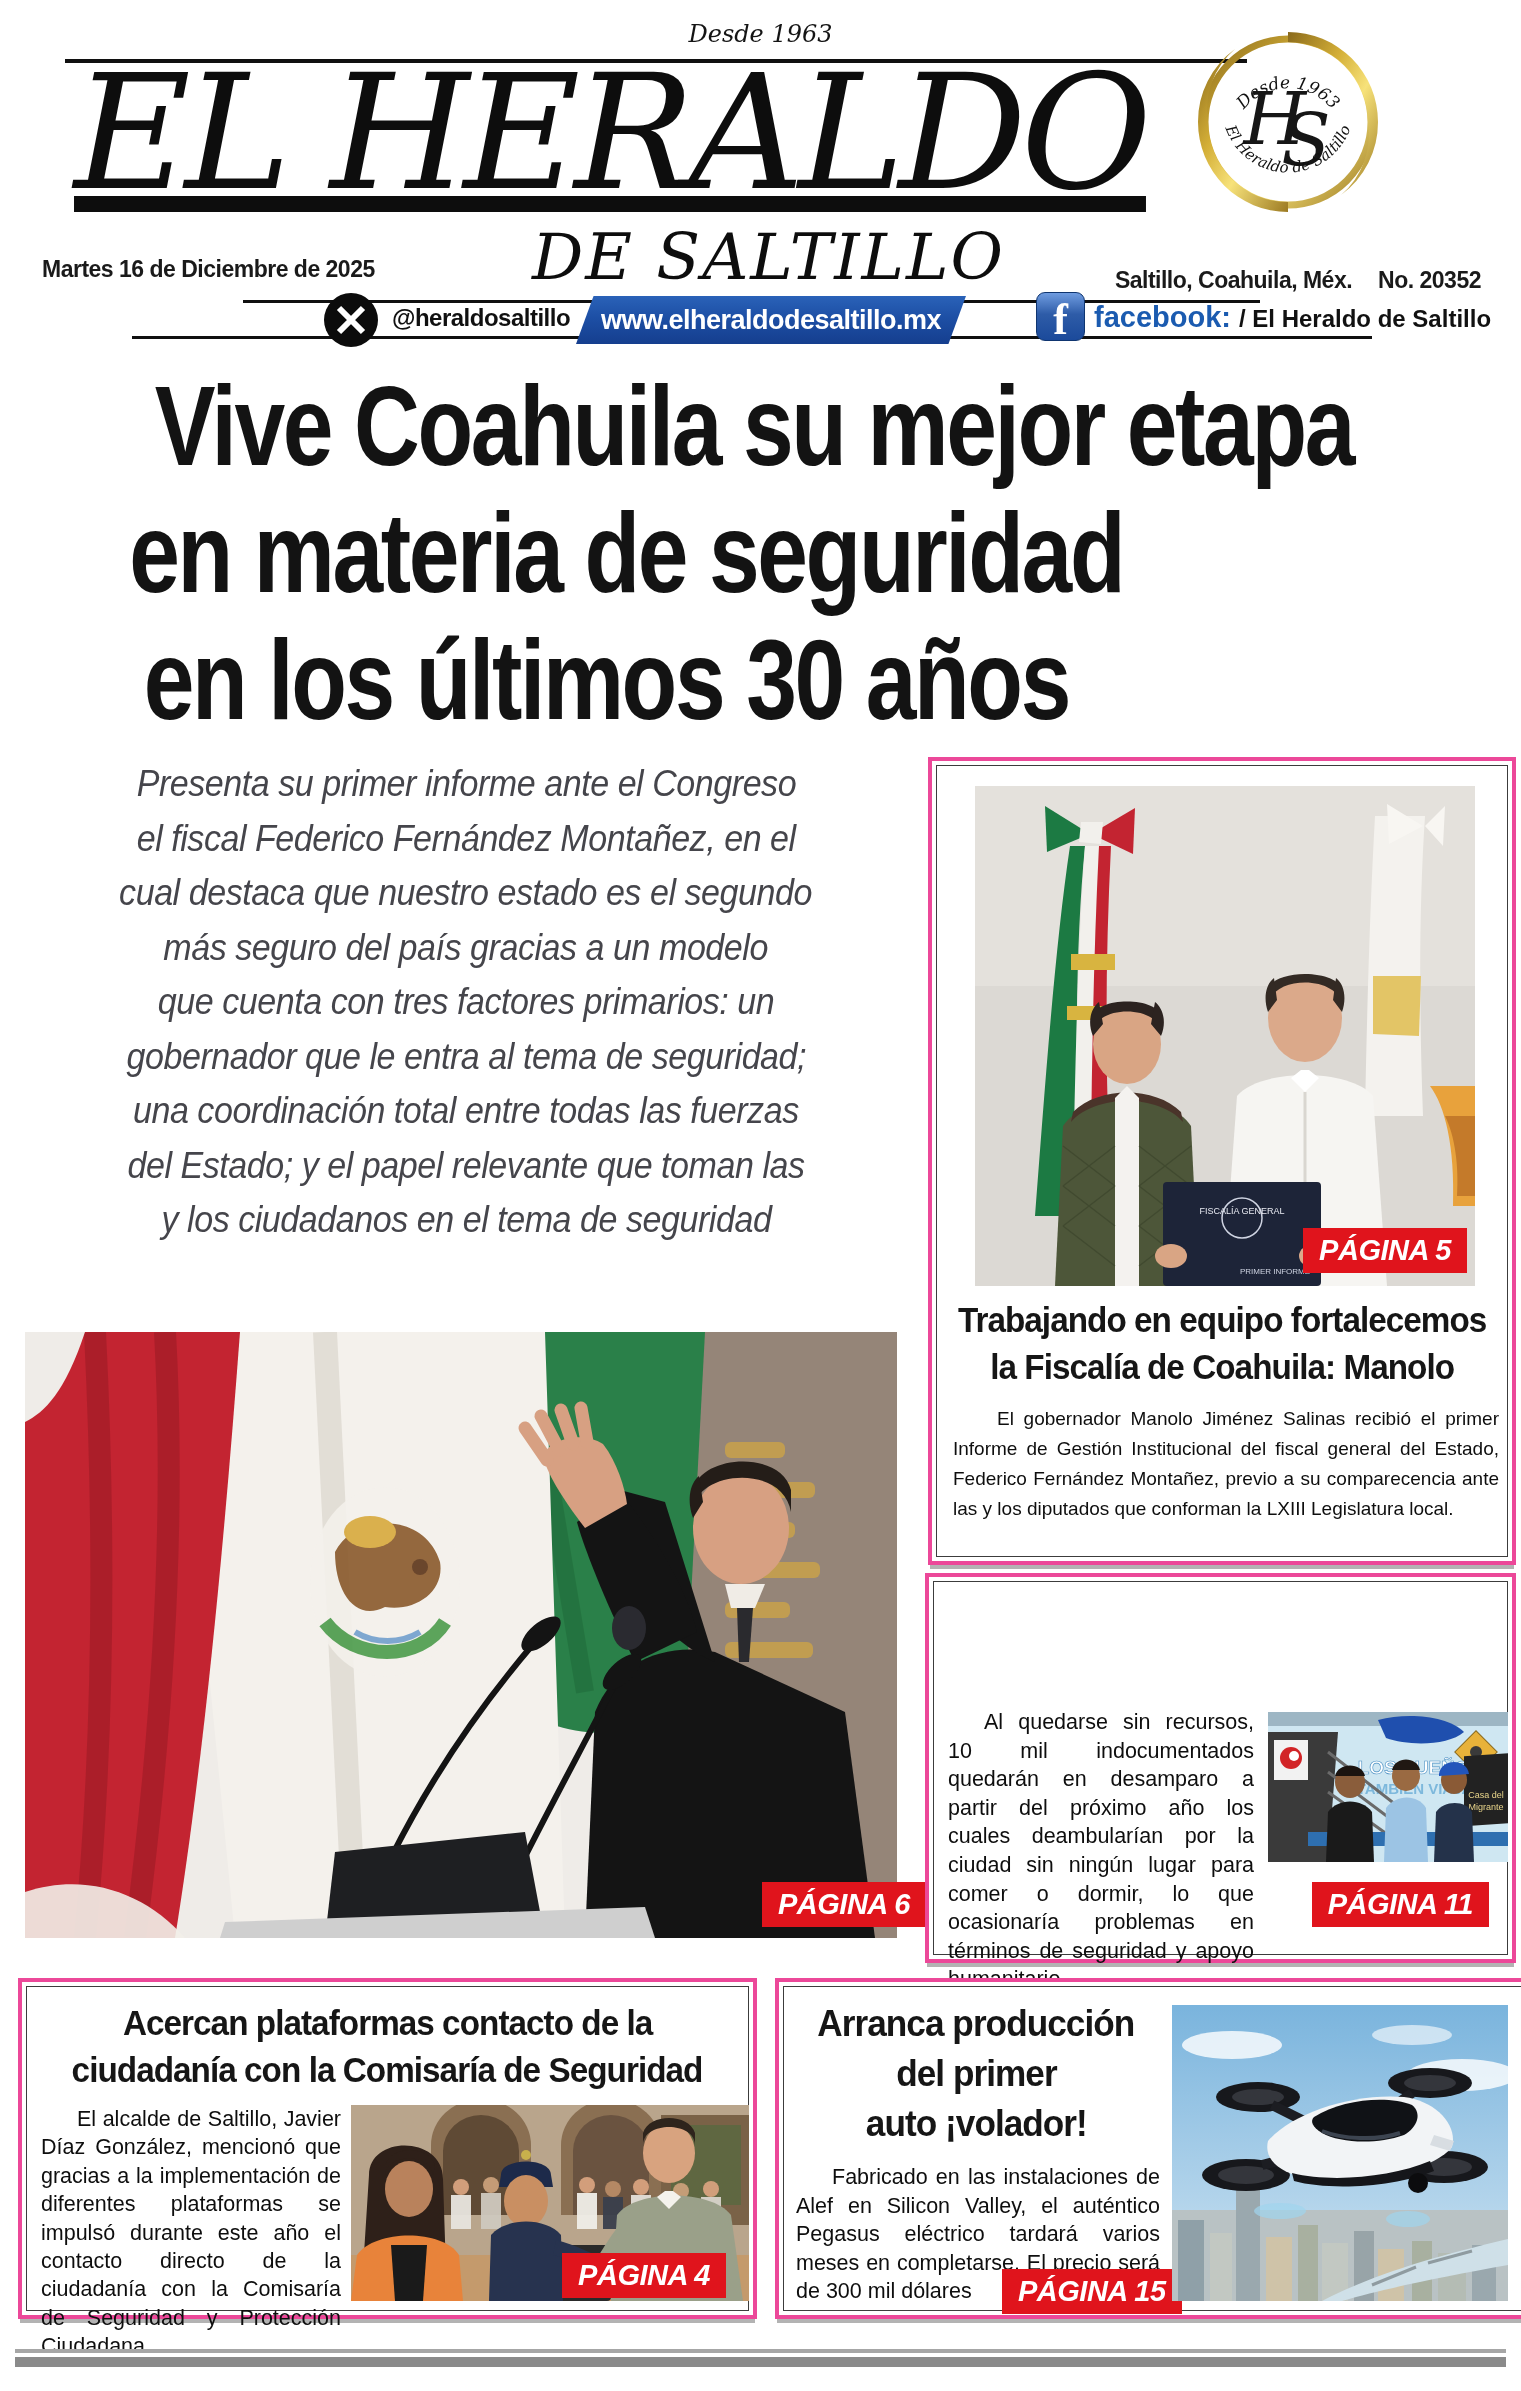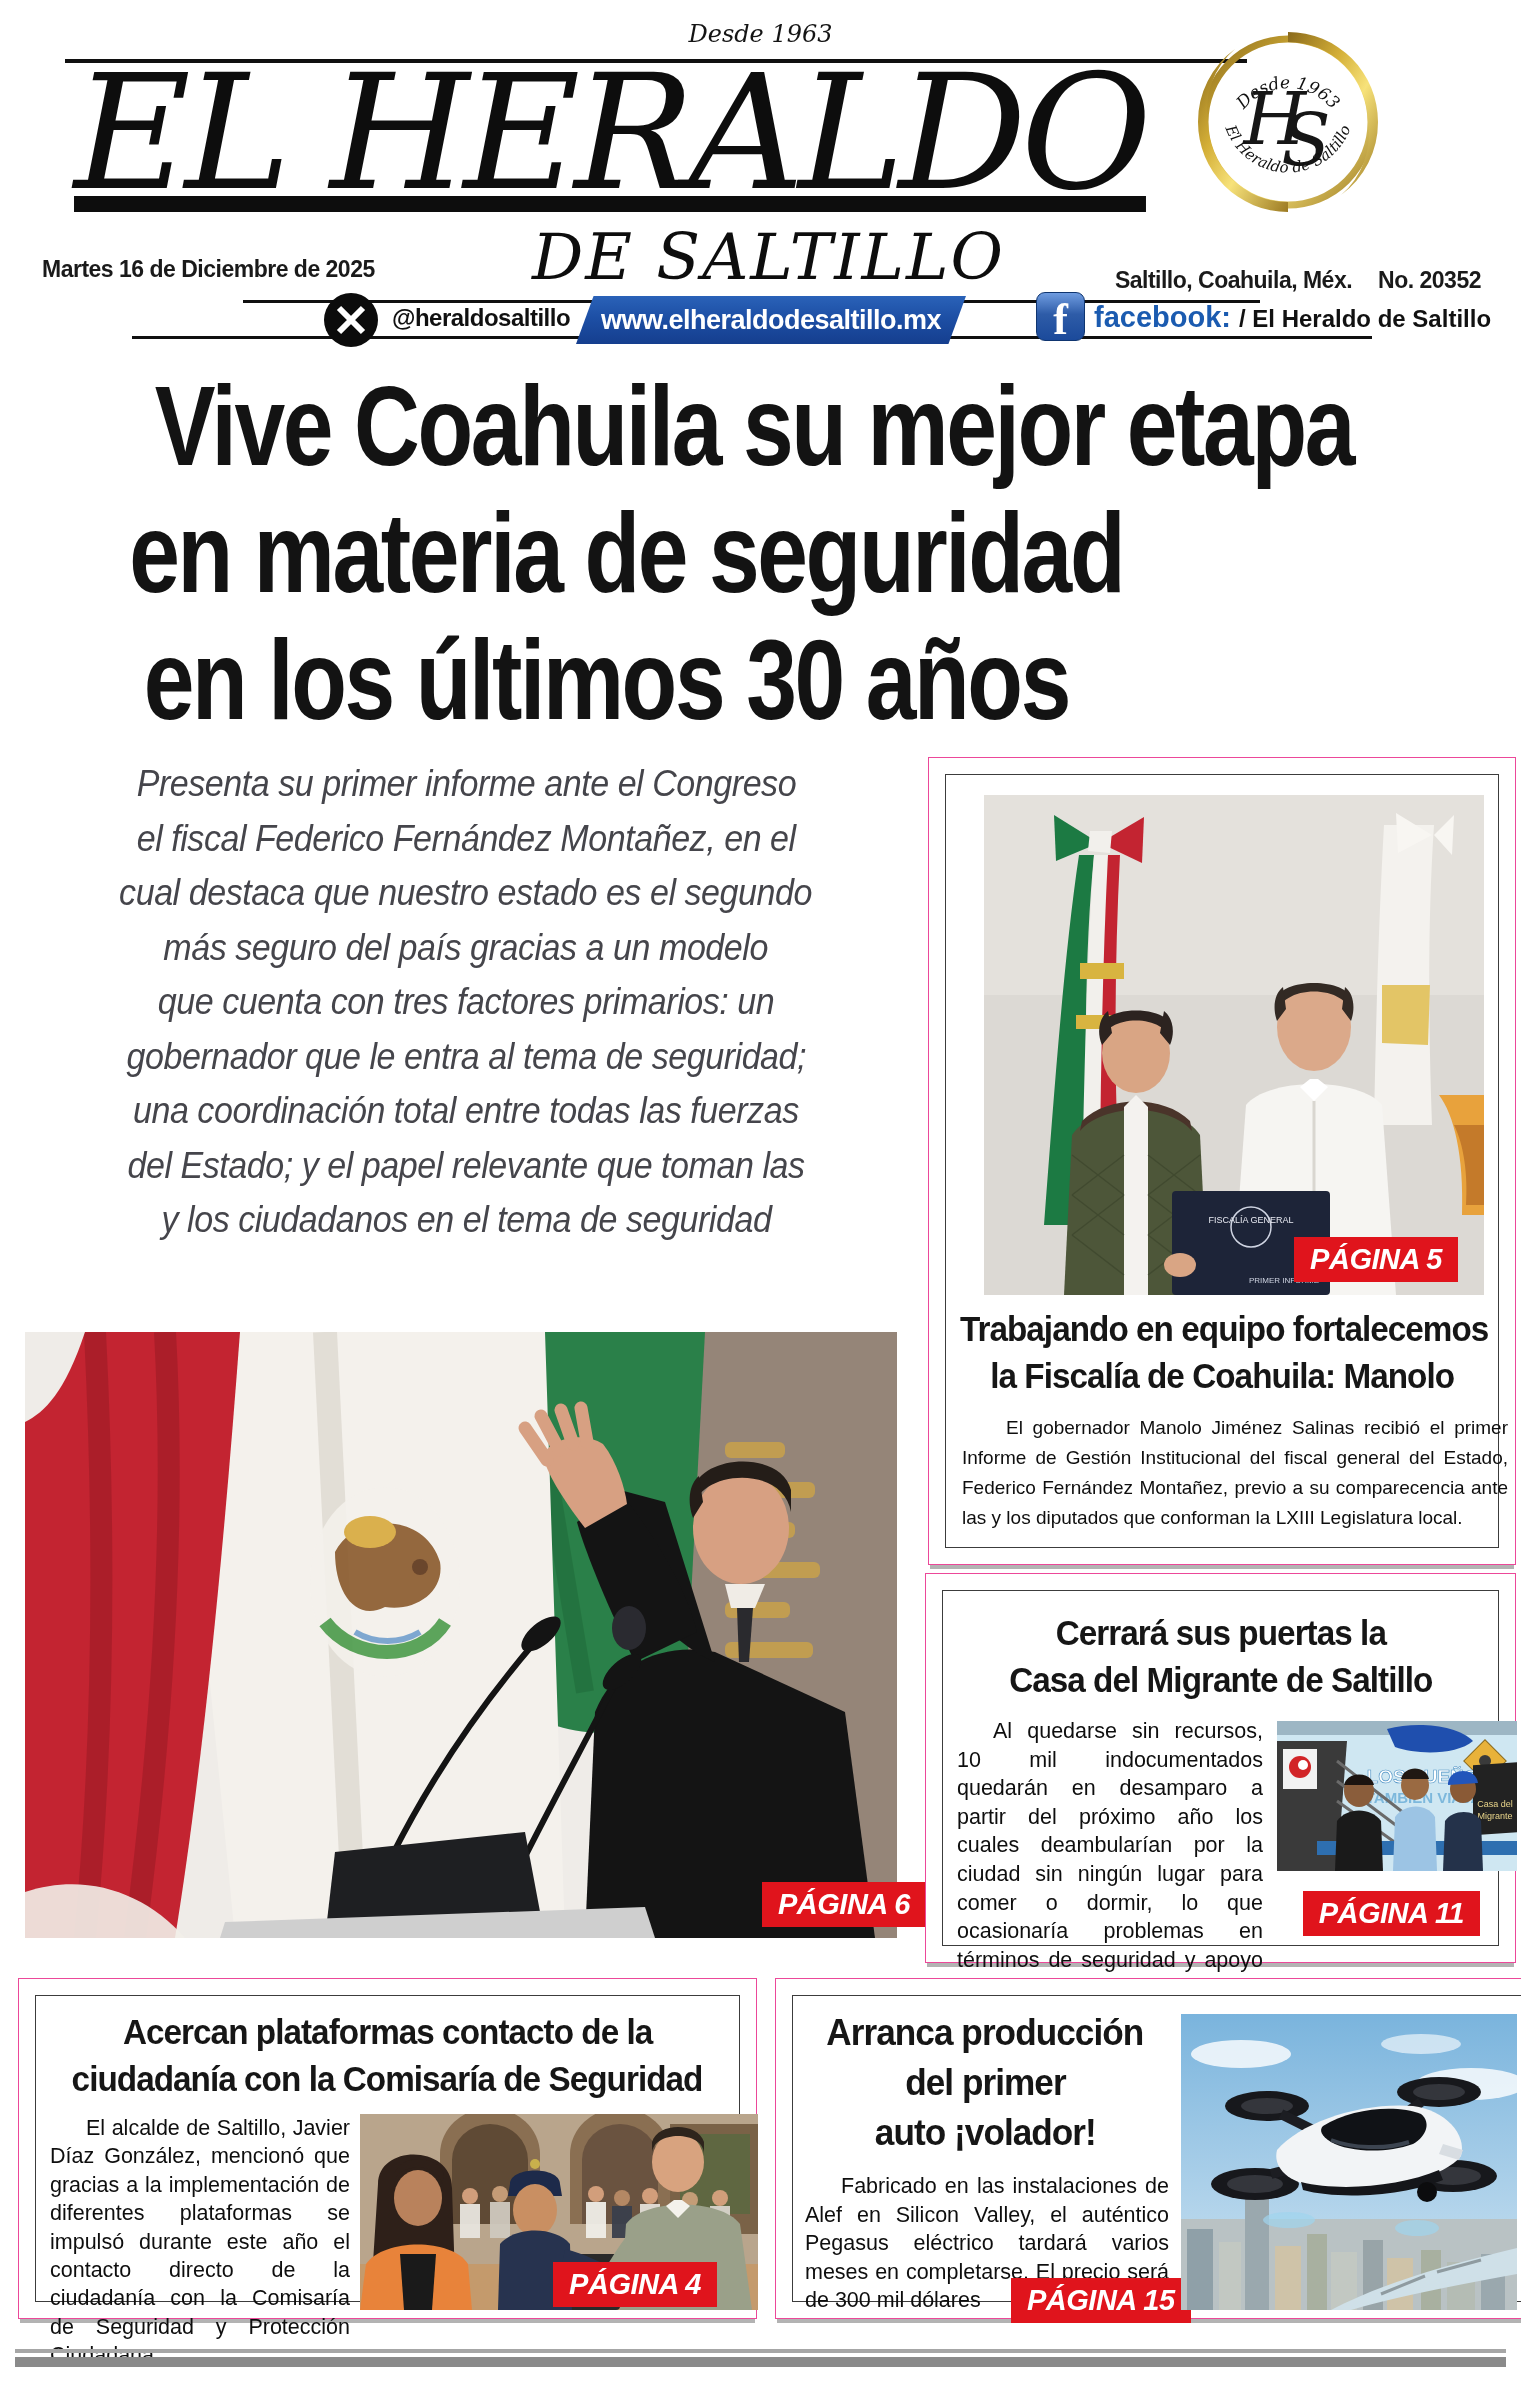--- a/index.html
+++ b/index.html
@@ -40,21 +40,21 @@
   .fb-page{color:#111;font-size:24px;font-weight:bold;margin-left:8px;}
   
   .headline{position:absolute;top:362px;left:5px;width:1202px;text-align:center;}
   .h-line{height:127px;line-height:127px;font-weight:bold;font-size:114px;color:#131313;}
   .cond{display:inline-block;transform:scaleX(0.8);transform-origin:center;white-space:nowrap;letter-spacing:-3px;}
   
   .lede{position:absolute;left:30px;top:757px;width:872px;text-align:center;}
   .lede div{font-style:italic;font-size:37px;line-height:54.5px;color:#45454b;letter-spacing:-0.5px;}
   .lcond{display:inline-block;transform:scaleX(0.92);transform-origin:center;white-space:nowrap;}
   
-  .newsbox{position:absolute;background:#fff;border:1px solid #ec4899;padding:16px;
+  .newsbox{position:absolute;background:#fff;border:4px solid #ec4899;padding:4px;
     box-shadow:0 6px 0 -2px #b3b3b3;box-sizing:border-box;}
   .newsbox-inner{position:relative;border:1px solid #3c3c3c;width:100%;height:100%;box-sizing:border-box;background:#fff;}
   .box-headline{position:absolute;left:0;width:100%;text-align:center;font-weight:bold;color:#161616;}
   .box-headline .bh-line{display:block;height:47px;line-height:47px;font-size:35px;}
   .hcond{display:inline-block;transform:scaleX(0.95);transform-origin:center;white-space:nowrap;letter-spacing:-1px;}
   .box-body{position:absolute;text-align:justify;color:#0e0e0e;}
   .badge{position:absolute;background:#e0141c;color:#fff;font-weight:bold;font-style:italic;
     font-size:29px;line-height:29px;padding:8px 16px;letter-spacing:-0.5px;white-space:nowrap;}
   .photo{position:absolute;overflow:hidden;background:#ccc;}
   .photo svg{display:block;width:100%;height:100%;}
@@ -255,24 +255,20 @@
 
       <path d="M310,520 L500,500 L520,606 L300,606 Z" fill="#1e1f22"></path>
       <path d="M200,590 L620,575 L630,606 L195,606 Z" fill="#cfcfcf"></path>
       <path d="M0,560 C60,540 120,560 160,606 L0,606 Z" fill="#f2efe9" opacity="0.9"></path>
     </svg>
   </div>
   <div class="badge" style="left:762px;top:1882px;">PÁGINA 6</div>
 
   <div class="newsbox" style="left:925px;top:1573px;width:591px;height:390px;">
     <div class="newsbox-inner">
-      <div class="box-headline" style="top:18px;">
-        <span class="bh-line"><span class="hcond">Cerrará sus puertas la</span></span>
-        <span class="bh-line"><span class="hcond">Casa del Migrante de Saltillo</span></span>
-      </div>
       <div class="box-body" style="left:14px;top:126px;width:306px;font-size:21.5px;line-height:28.6px;text-indent:36px;">Al quedarse sin recursos, 10 mil indocumentados quedarán en desamparo a partir del próximo año los cuales deambularían por la ciudad sin ningún lugar para comer o dormir, lo que ocasionaría problemas en términos de seguridad y apoyo humanitario</div>
       <div class="photo" style="left:334px;top:130px;width:240px;height:150px;">
         <svg viewBox="0 0 240 150" preserveAspectRatio="none">
           <rect width="240" height="150" fill="#cfe7f2"></rect>
           <rect width="240" height="14" fill="#9db6c4"></rect>
           <path d="M110,8 C140,0 180,4 196,20 C180,34 140,34 118,26 Z" fill="#1f4fae"></path>
           <g transform="rotate(45 208 40)">
               <rect x="193" y="25" width="30" height="30" fill="#e8b23a" stroke="#8a6a1c"></rect>
             </g>
           <circle cx="208" cy="40" r="6" fill="#3a3a3a"></circle>

